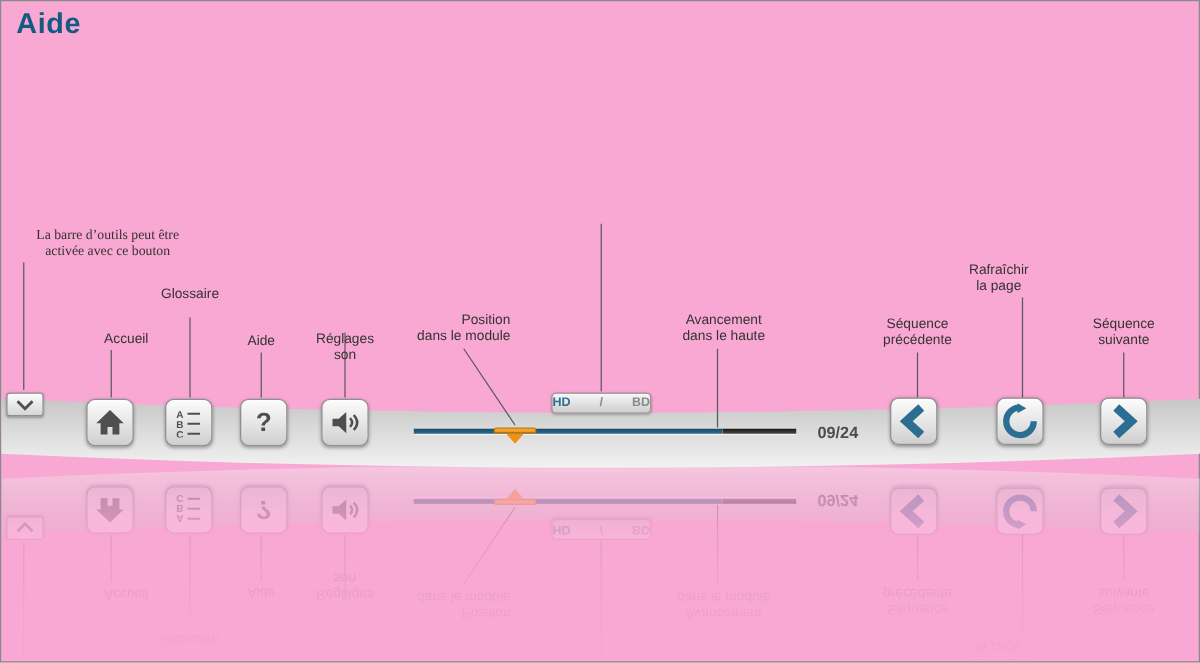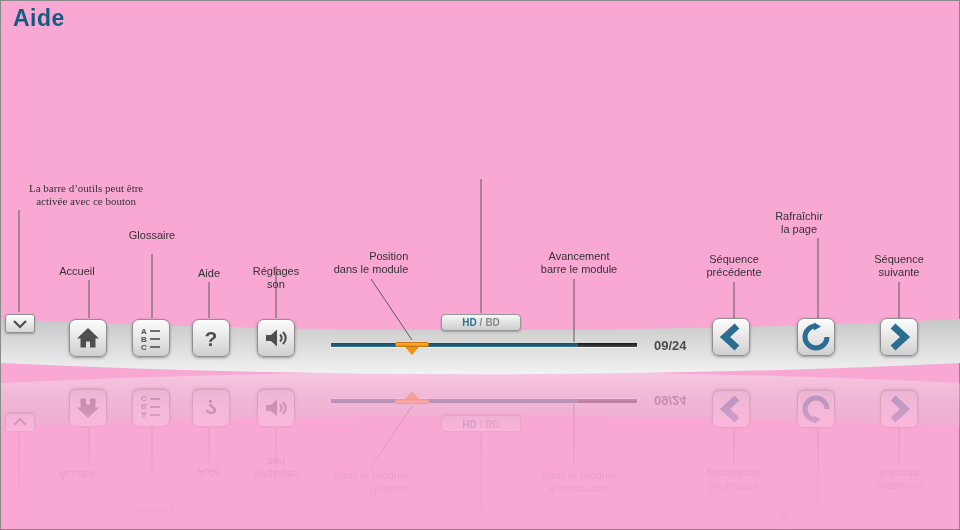--- a/index.html
+++ b/index.html
@@ -14,21 +14,21 @@
 
   .scene{position:absolute;top:0;left:0;width:960px;height:372px;}
 
   .band{position:absolute;top:306px;left:0;}
 
   .lines{position:absolute;top:0;left:0;pointer-events:none;}
 
   .callout{position:absolute;font-size:11px;line-height:13px;color:var(--callout-text,#333);
     white-space:pre-line;text-align:center;transform:translateX(-50%);}
   .co-toggle{left:28px;top:181px;text-align:center;transform:none;font-family:Liberation Serif, serif;}
-  .co-home{left:76px;top:264px;}
+  .co-home{left:100px;top:264px;}
   .co-glossary{left:151px;top:228px;}
   .co-help{left:208px;top:266px;}
   .co-sound{left:275px;top:236px;margin-top:28px;}
   .co-position{left:370px;top:249px;text-align:right;}
   .co-hd{left:466px;top:149px;}
   .co-progress{left:578px;top:249px;}
   .co-prev{left:733px;top:252px;}
   .co-refresh{left:798px;top:209px;}
   .co-next{left:898px;top:252px;}
 
@@ -45,21 +45,21 @@
   .b-prev{left:711px;top:317px;}
   .b-refresh{left:796px;top:317px;}
   .b-next{left:879px;top:317px;}
 
   .toggle-btn{position:absolute;left:4px;top:313px;width:30px;height:19px;border:1px solid #8f8f8f;
     border-radius:3px;background:linear-gradient(180deg,#fdfdfd,#d6d6d6);
     display:flex;align-items:center;justify-content:center;box-shadow:0 1px 2px rgba(0,0,0,.3);}
 
   .hd-btn{position:absolute;left:440px;top:313px;width:80px;height:17px;border:1px solid #979797;
     border-radius:4px;background:linear-gradient(180deg,#f7f7f7,#cdcdcd);
-    font-size:10px;font-weight:bold;display:flex;align-items:center;justify-content:center;gap:3px;
+    font-size:10px;font-weight:bold;display:flex;align-items:center;justify-content:space-between;gap:3px;
     box-shadow:0 1px 2px rgba(0,0,0,.25);}
   .hd-btn .hd{color:var(--accent,#2e7092);}
   .hd-btn .sep,.hd-btn .bd{color:#8a8a8a;}
 
   .q-glyph{font-size:21px;font-weight:bold;color:var(--icon-gray,#4f4f4f);line-height:1;}
 
   .slider{position:absolute;left:330px;top:342px;width:306px;height:12px;}
   .track-played{position:absolute;left:0;top:0;width:247px;height:4px;
     background:linear-gradient(180deg,#1a4a63,var(--track-blue,#2d6e90));
     box-shadow:0 1px 0 rgba(255,255,255,.7);}
@@ -120,21 +120,21 @@
     <div class="callout co-toggle">La barre d’outils peut être
 activée avec ce bouton</div>
     <div class="callout co-home">Accueil</div>
     <div class="callout co-glossary">Glossaire</div>
     <div class="callout co-help">Aide</div>
     <div class="callout co-sound">Réglages
 son</div>
     <div class="callout co-position">Position
 dans le module</div>
     <div class="callout co-progress">Avancement
-barre le module</div>
+dans le haute</div>
     <div class="callout co-prev">Séquence
 précédente</div>
     <div class="callout co-refresh">Rafraîchir
 la page</div>
     <div class="callout co-next">Séquence
 suivante</div>
 
     <button class="toggle-btn">
       <svg width="16" height="10" viewBox="0 0 16 10">
         <polyline points="2,2 8,8 14,2" fill="none" stroke="#4f4f4f" stroke-width="2.2"></polyline>

